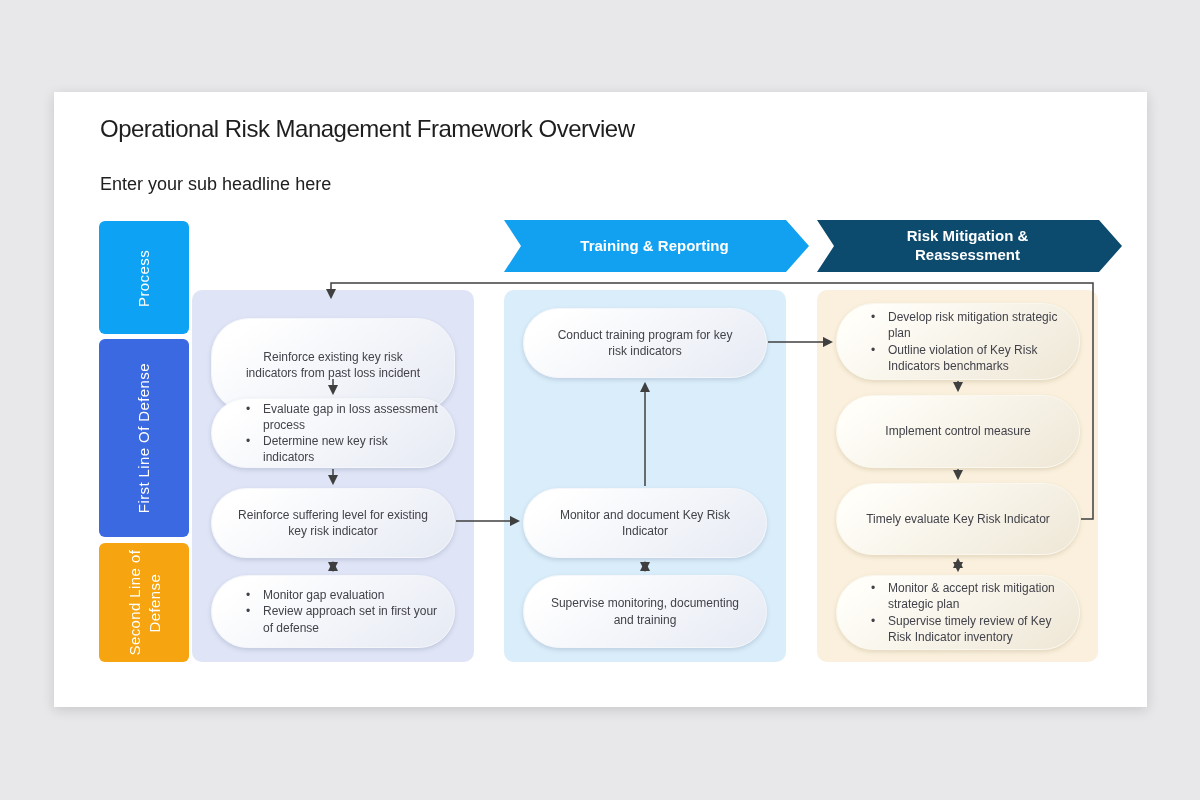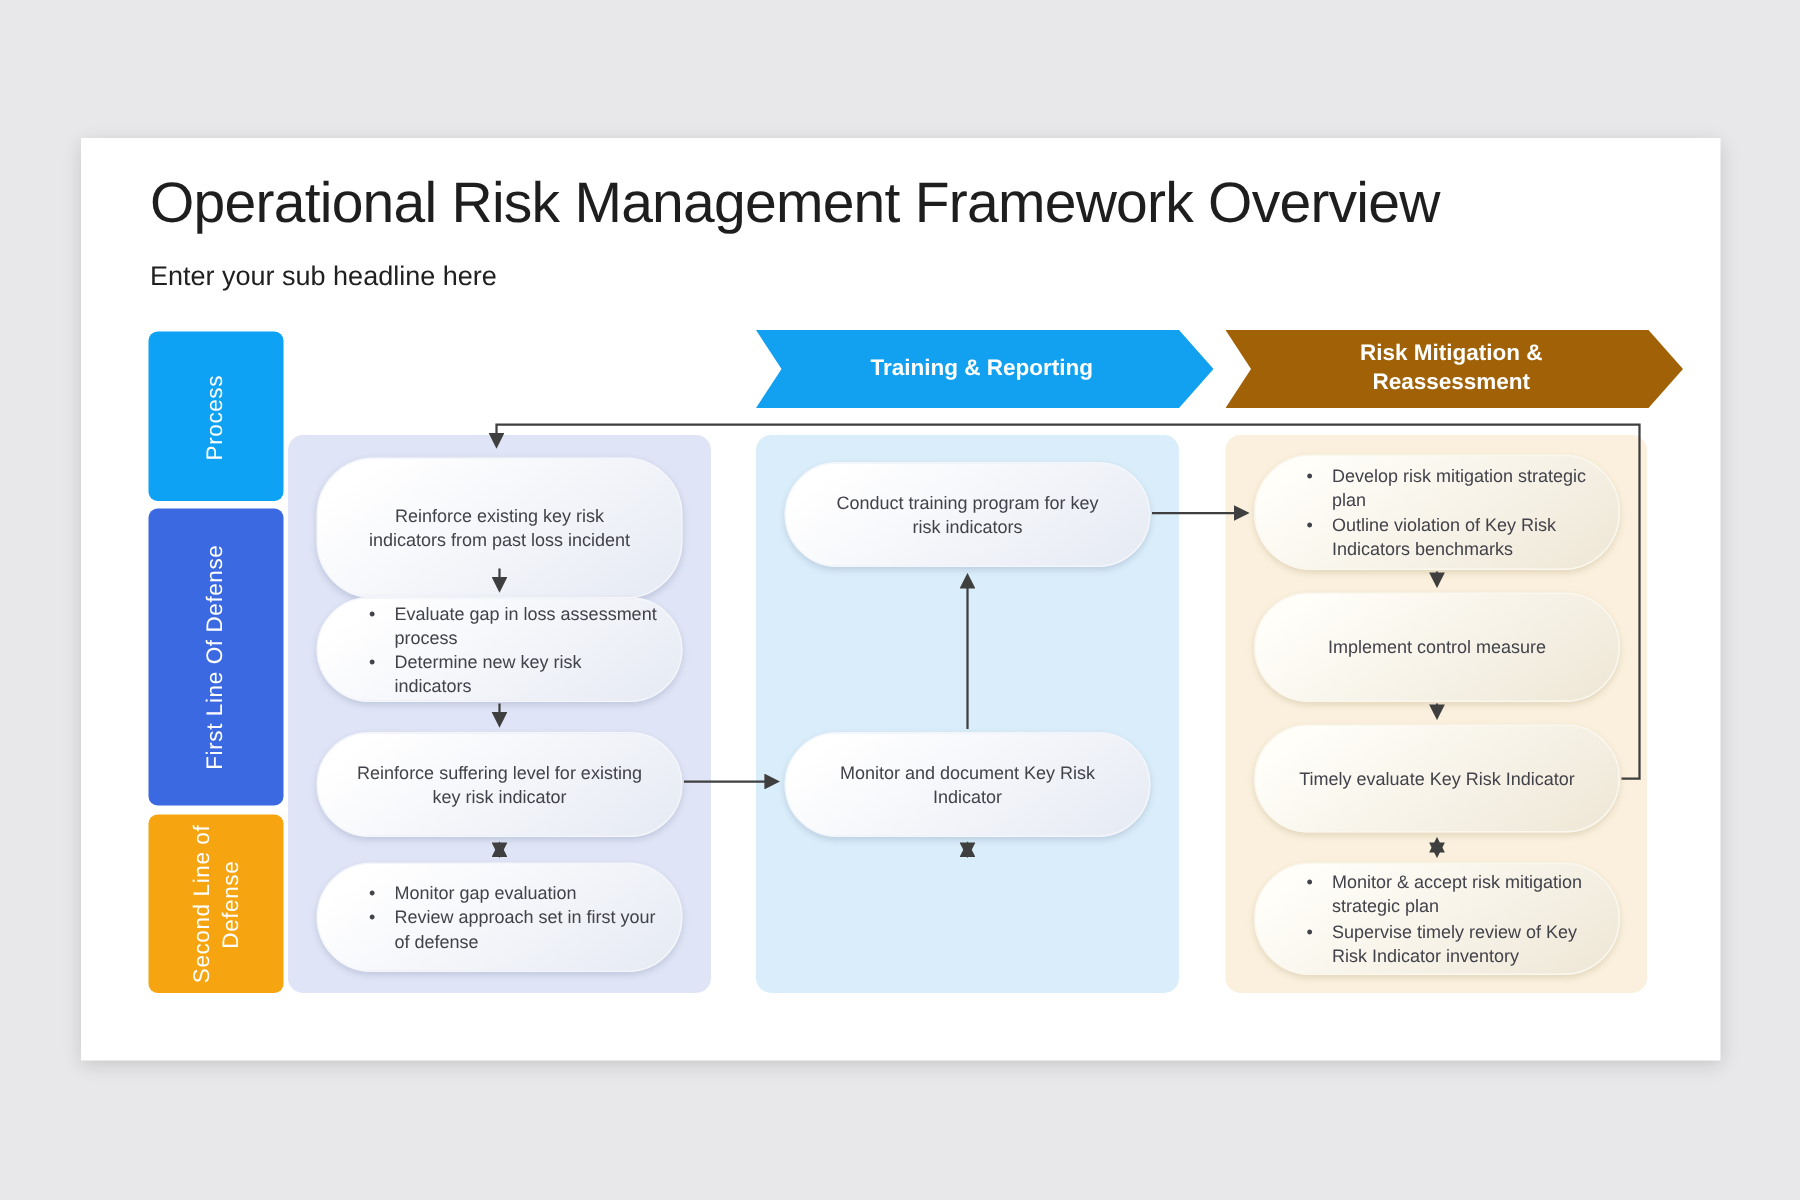--- a/index.html
+++ b/index.html
@@ -8,21 +8,21 @@
     background:#e8e8ea;
     font-family:"Liberation Sans", sans-serif;
     position:relative;overflow:hidden;
   }
   .slide{
     position:absolute;left:54px;top:92px;width:1093px;height:615px;
     background:#ffffff;box-shadow:0 3px 12px rgba(0,0,0,0.14);
   }
   .title{
     position:absolute;left:46px;top:24px;width:1000px;
-    font-size:38px;font-weight:500;color:#1e1e1e;letter-spacing:-0.5px;line-height:1.1;
+    font-size:24px;font-weight:500;color:#1e1e1e;letter-spacing:-0.5px;line-height:1.1;
   }
   .subtitle{
     position:absolute;left:46px;top:82px;font-size:18px;color:#202020;
   }
   
   .side{
     position:absolute;left:45px;width:90px;border-radius:6px;
     display:flex;align-items:center;justify-content:center;
   }
   .side span{
@@ -83,29 +83,29 @@
   <div class="side side-first" style="background-color: rgb(59, 105, 225);">
     <span>First Line Of Defense</span>
   </div>
   <div class="side side-second" style="background-color: rgb(246, 164, 15);">
     <span>Second Line of Defense</span>
   </div>
 
   <div class="stage stage-2" style="background-color: rgb(18, 160, 240); align-items: center;">
     <div class="lbl">Training &amp; Reporting</div>
   </div>
-  <div class="stage stage-3" style="background-color: #a16207;">
+  <div class="stage stage-3" style="background-color: #0c4a6e;">
     <div class="lbl">Risk Mitigation &amp; Reassessment</div>
   </div>
 
   <div class="panel panel-1" style="background-color: rgb(223, 228, 246);"></div>
   <div class="panel panel-2" style="background-color: rgb(217, 237, 250);"></div>
   <div class="panel panel-3" style="background-color: rgb(250, 240, 221);"></div>
 
-  <div class="node center tint-blue" style="left:157px;top:213px;height:94px;">
+  <div class="node center tint-blue" style="left:157px;top:226px;height:94px;">
     <div>Reinforce existing key risk indicators from past loss incident</div>
   </div>
   <div class="node bullets tint-blue" style="left:157px;top:306px;height:70px;">
     <div class="brow">
         <span class="bdot">•</span>
         <span>Evaluate gap in loss assessment process</span>
       </div>
     <div class="brow">
         <span class="bdot">•</span>
         <span>Determine new key risk indicators</span>
@@ -123,20 +123,23 @@
         <span class="bdot">•</span>
         <span>Review approach set in first your of defense</span>
       </div>
   </div>
 
   <div class="node center tint-blue" style="left:469px;top:216px;height:70px;">
     <div>Conduct training program for key risk indicators</div>
   </div>
   <div class="node center tint-blue" style="left:469px;top:396px;height:70px;">
     <div>Monitor and document Key Risk Indicator</div>
+  </div>
+  <div class="node center tint-blue" style="left:469px;top:483px;height:73px;">
+    <div>Supervise monitoring, documenting and training</div>
   </div>
 
   <div class="node bullets tint-cream" style="left:782px;top:211px;height:77px;">
     <div class="brow">
         <span class="bdot">•</span>
         <span>Develop risk mitigation strategic plan</span>
       </div>
     <div class="brow">
         <span class="bdot">•</span>
         <span>Outline violation of Key Risk Indicators benchmarks</span>

